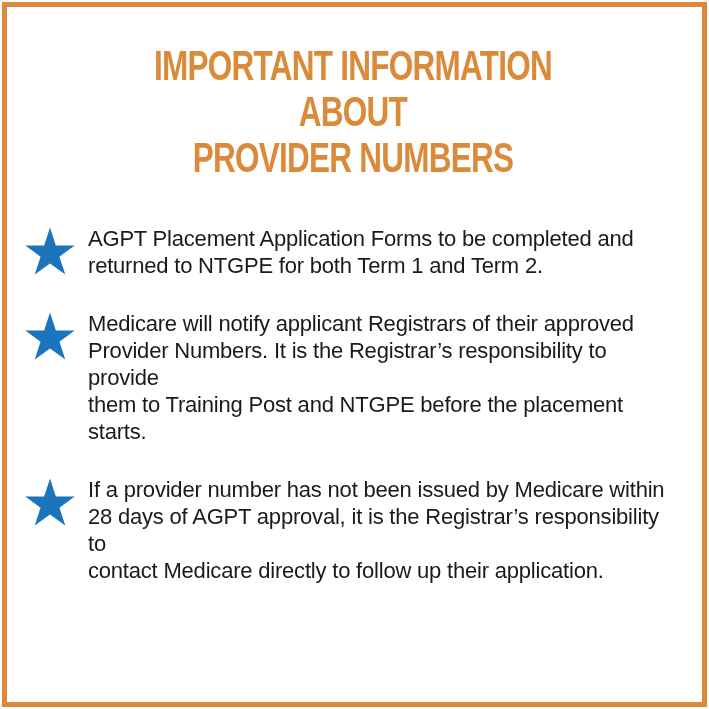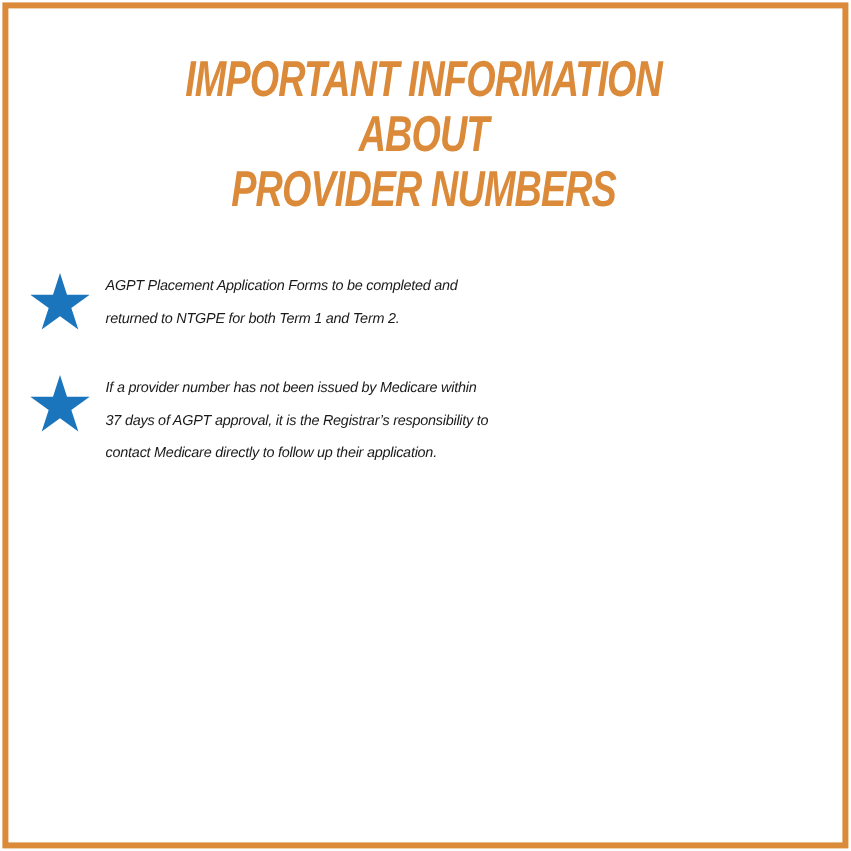--- a/index.html
+++ b/index.html
@@ -18,21 +18,20 @@
     height: 709px;
     background: #ffffff;
     padding: 2px;
   }
   .panel {
     width: 100%;
     height: 100%;
     border: 5px solid var(--orange);
     padding: 28px 20px 0 17px;
     overflow: hidden;
-    font-style: italic;
   }
   .title {
     display: block;
     margin: 8px auto 0 auto;
     text-align: center;
     color: var(--orange);
     font-weight: bold;
     font-size: 42px;
     line-height: 46px;
     letter-spacing: -1px;
@@ -53,21 +52,21 @@
     flex: 0 0 auto;
     width: 52px;
     height: 50px;
     margin-top: 2px;
     margin-right: 12px;
   }
   .star svg { display: block; width: 52px; height: 50px; }
   .star polygon { fill: var(--blue); }
   .bullet-text {
     color: var(--text);
-    font-size: 12px;
+    font-size: 22px;
     line-height: 27px;
     letter-spacing: -0.2px;
     white-space: pre-line;
     width: 622px;
   }
 </style>
 </head>
 <body>
 
 <div class="page">
@@ -83,27 +82,37 @@
           <svg viewBox="0 0 50 48" xmlns="http://www.w3.org/2000/svg">
             <polygon points="25,0.5 30.61,17.77 48.78,17.77 34.08,28.45 39.69,45.72 25,35.05 10.31,45.72 15.92,28.45 1.22,17.77 19.39,17.77"></polygon>
           </svg>
         </span>
         <span class="bullet-text">AGPT Placement Application Forms to be completed and
 returned to NTGPE for both Term 1 and Term 2.</span>
       </li>
 
 
 
+      <li class="bullet">
+        <span class="star">
+          <svg viewBox="0 0 50 48" xmlns="http://www.w3.org/2000/svg">
+            <polygon points="25,0.5 30.61,17.77 48.78,17.77 34.08,28.45 39.69,45.72 25,35.05 10.31,45.72 15.92,28.45 1.22,17.77 19.39,17.77"></polygon>
+          </svg>
+        </span>
+        <span class="bullet-text">Medicare will notify applicant Registrars of their approved
+Provider Numbers. It is the Registrar’s responsibility to provide
+them to Training Post and NTGPE before the placement starts.</span>
+      </li>
 
       <li class="bullet">
         <span class="star">
           <svg viewBox="0 0 50 48" xmlns="http://www.w3.org/2000/svg">
             <polygon points="25,0.5 30.61,17.77 48.78,17.77 34.08,28.45 39.69,45.72 25,35.05 10.31,45.72 15.92,28.45 1.22,17.77 19.39,17.77"></polygon>
           </svg>
         </span>
         <span class="bullet-text">If a provider number has not been issued by Medicare within
-37 days of AGPT approval, it is the Registrar’s responsibility to
+28 days of AGPT approval, it is the Registrar’s responsibility to
 contact Medicare directly to follow up their application.</span>
       </li>
 
     </ul>
   </div>
 </div>
 
 </body></html>

